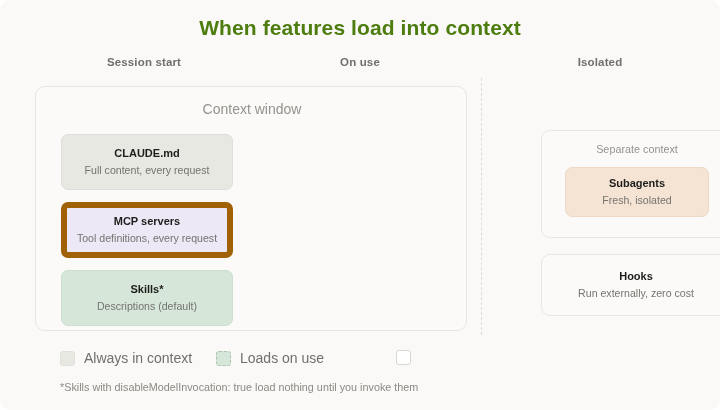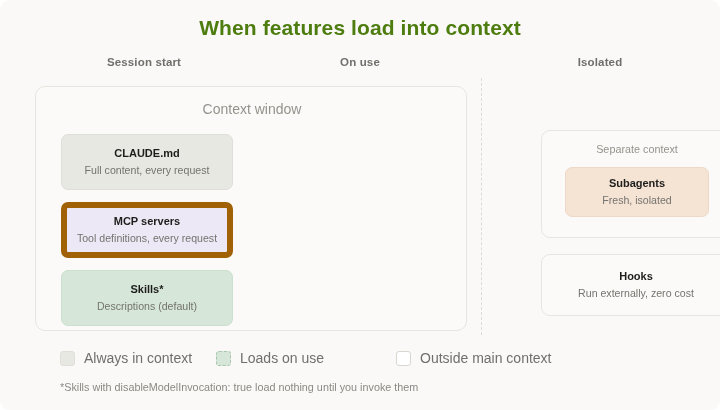--- a/index.html
+++ b/index.html
@@ -250,18 +250,17 @@
     <div class="legend-label">Always in context</div>
   </div>
 
   <div class="legend-item" id="legend-loads">
     <div class="swatch swatch-loads"></div>
     <div class="legend-label">Loads on use</div>
   </div>
 
   <div class="legend-item" id="legend-outside">
     <div class="swatch swatch-outside"></div>
-    <div class="legend-label">Outside main context</div>
   </div>
 
   <div class="footnote">*Skills with disableModelInvocation: true load nothing until you invoke them</div>
 
 </div>
 
 </body></html>

